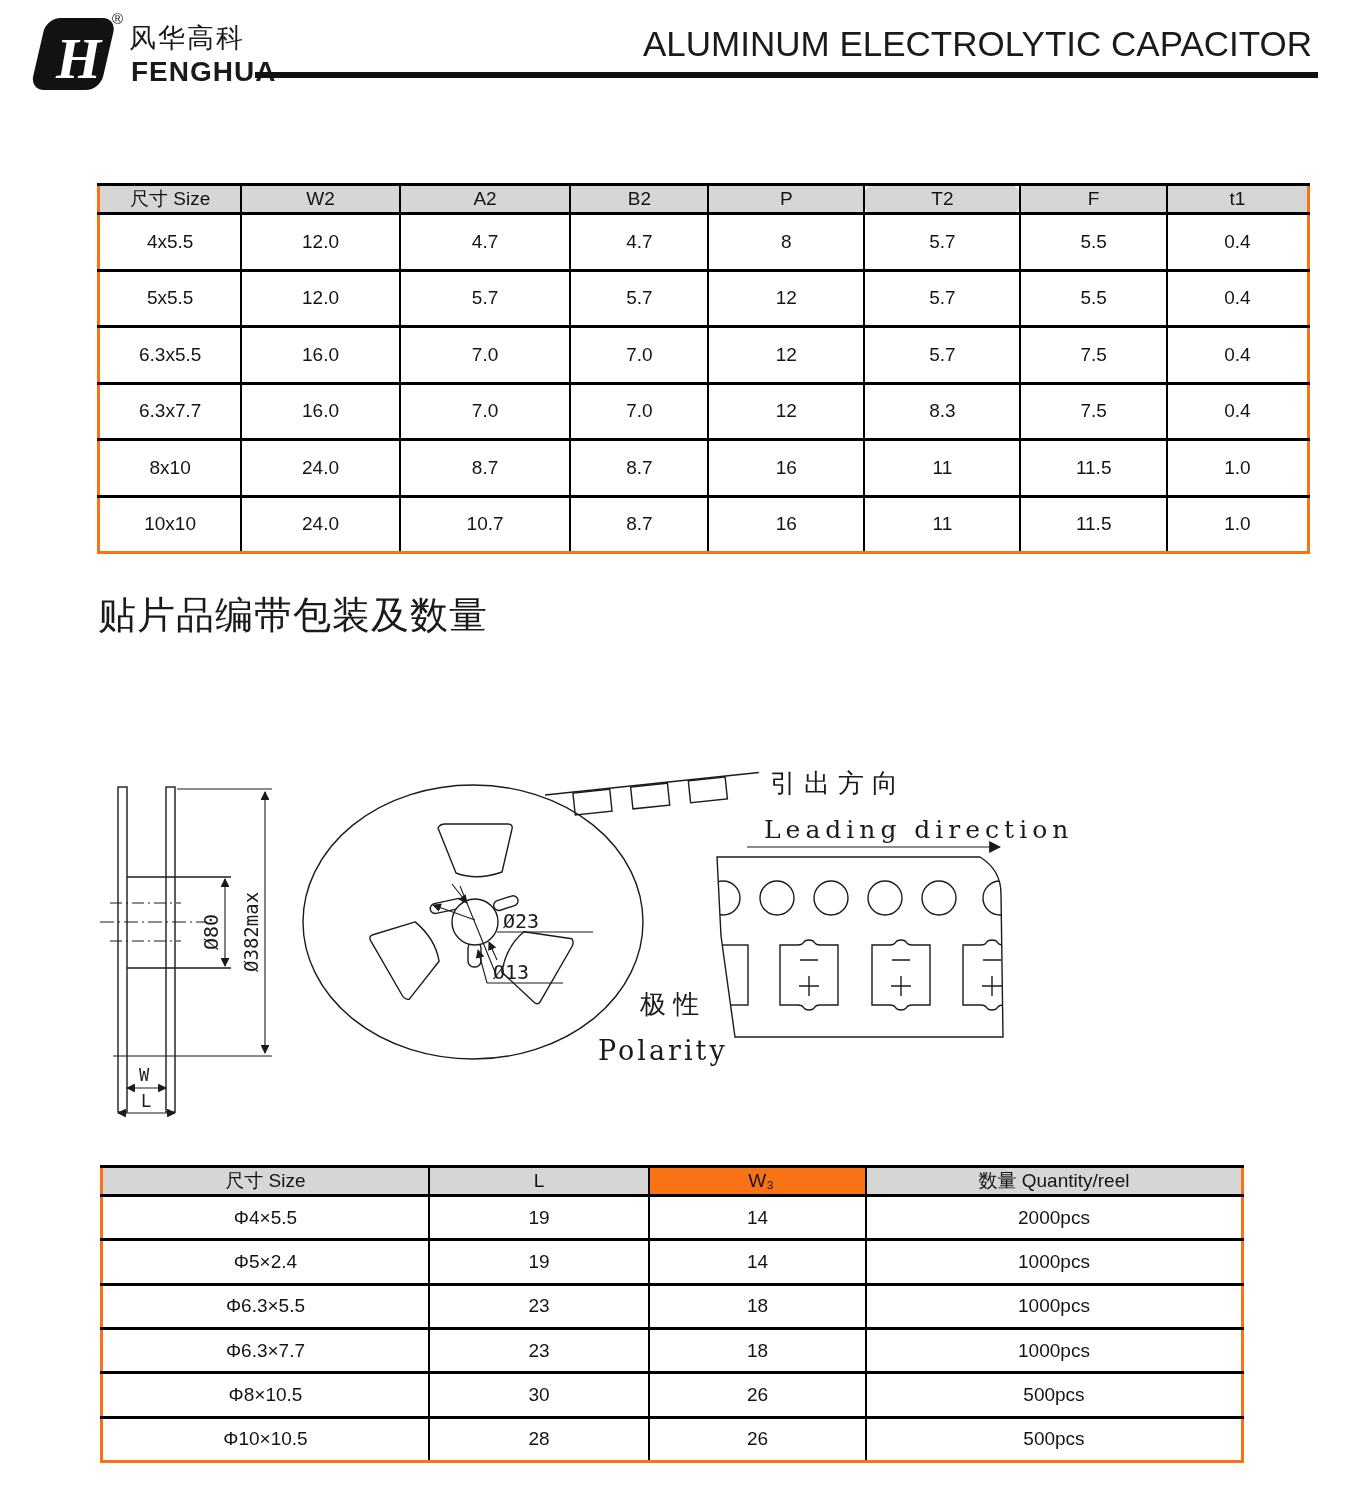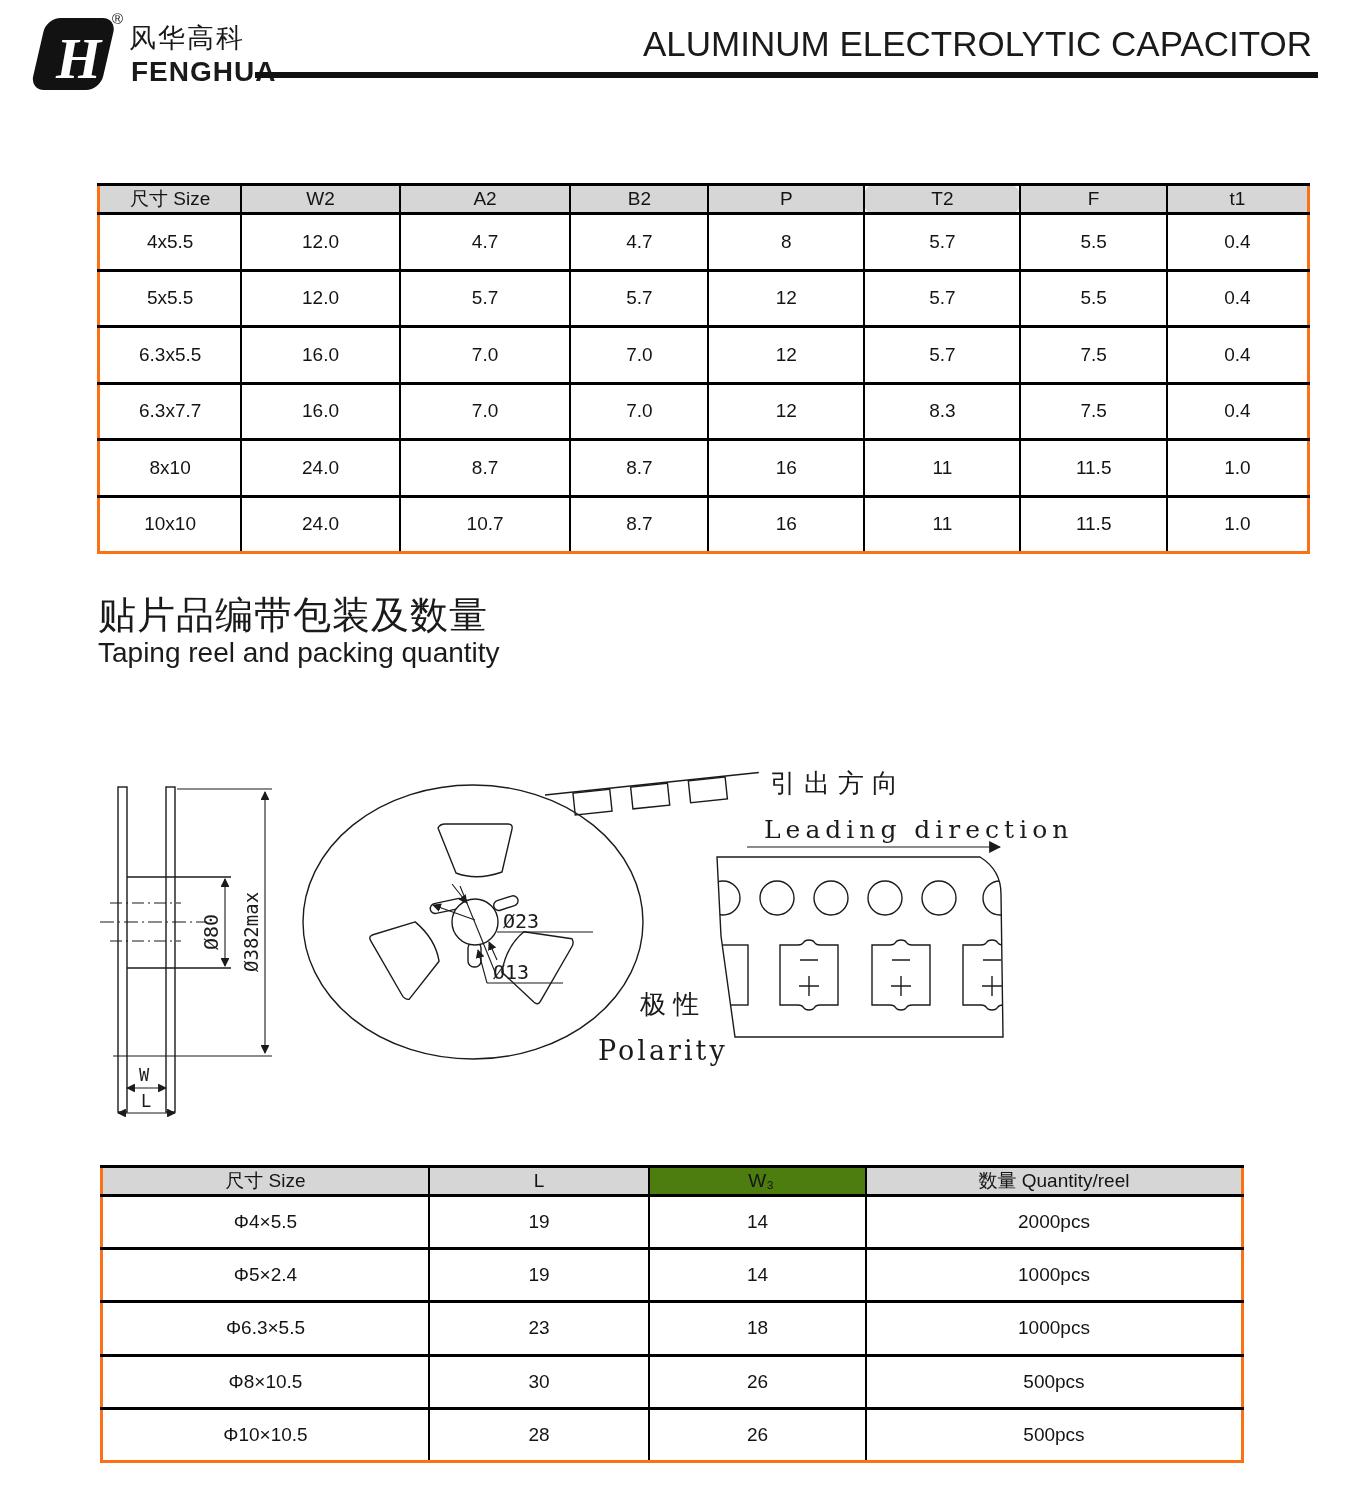--- a/index.html
+++ b/index.html
@@ -138,21 +138,20 @@
             <td>16</td>
             <td>11</td>
             <td>11.5</td>
             <td>1.0</td>
           </tr>
         </tbody>
       </table>
   </div>
 
   <div class="sec-cn">贴片品编带包装及数量</div>
-  <div class="sec-en">Taping reel and packing quantity</div>
 
   <svg class="diagram" width="1345" height="400" viewBox="0 750 1345 400">
     <defs>
       <marker id="arr" viewBox="0 0 10 10" refX="9" refY="5" markerWidth="8" markerHeight="8" orient="auto-start-reverse">
           <path d="M0,0 L10,5 L0,10 Z" fill="#1b1b1b"></path>
         </marker>
       <marker id="arrbig" viewBox="0 0 10 10" refX="9" refY="5" markerWidth="11" markerHeight="11" orient="auto-start-reverse">
           <path d="M0,0 L10,5 L0,10 Z" fill="#1b1b1b"></path>
         </marker>
       <clipPath id="tapeclip">
@@ -250,21 +249,21 @@
       <colgroup>
         <col style="width:28.7%">
           <col style="width:19.3%">
         <col style="width:19.0%">
           <col style="width:33.0%">
       </colgroup>
     <thead>
           <tr>
             <th style="background: rgb(214, 214, 214);">尺寸 Size</th>
             <th style="background: rgb(214, 214, 214);">L</th>
-            <th style="background: #4d7c0f; padding-left: 7px;">W₃</th>
+            <th style="background: #f97316; padding-left: 7px;">W₃</th>
             <th style="background: rgb(214, 214, 214);">数量 Quantity/reel</th>
           </tr>
         </thead>
         <tbody>
           <tr>
             <td>Φ4×5.5</td>
             <td>19</td>
             <td>14</td>
             <td>2000pcs</td>
           </tr>
@@ -274,20 +273,26 @@
             <td>14</td>
             <td>1000pcs</td>
           </tr>
           <tr>
             <td>Φ6.3×5.5</td>
             <td>23</td>
             <td>18</td>
             <td>1000pcs</td>
           </tr>
           <tr>
+            <td>Φ6.3×7.7</td>
+            <td>23</td>
+            <td>18</td>
+            <td>1000pcs</td>
+          </tr>
+          <tr>
             <td>Φ8×10.5</td>
             <td>30</td>
             <td>26</td>
             <td>500pcs</td>
           </tr>
           <tr>
             <td>Φ10×10.5</td>
             <td>28</td>
             <td>26</td>
             <td>500pcs</td>

